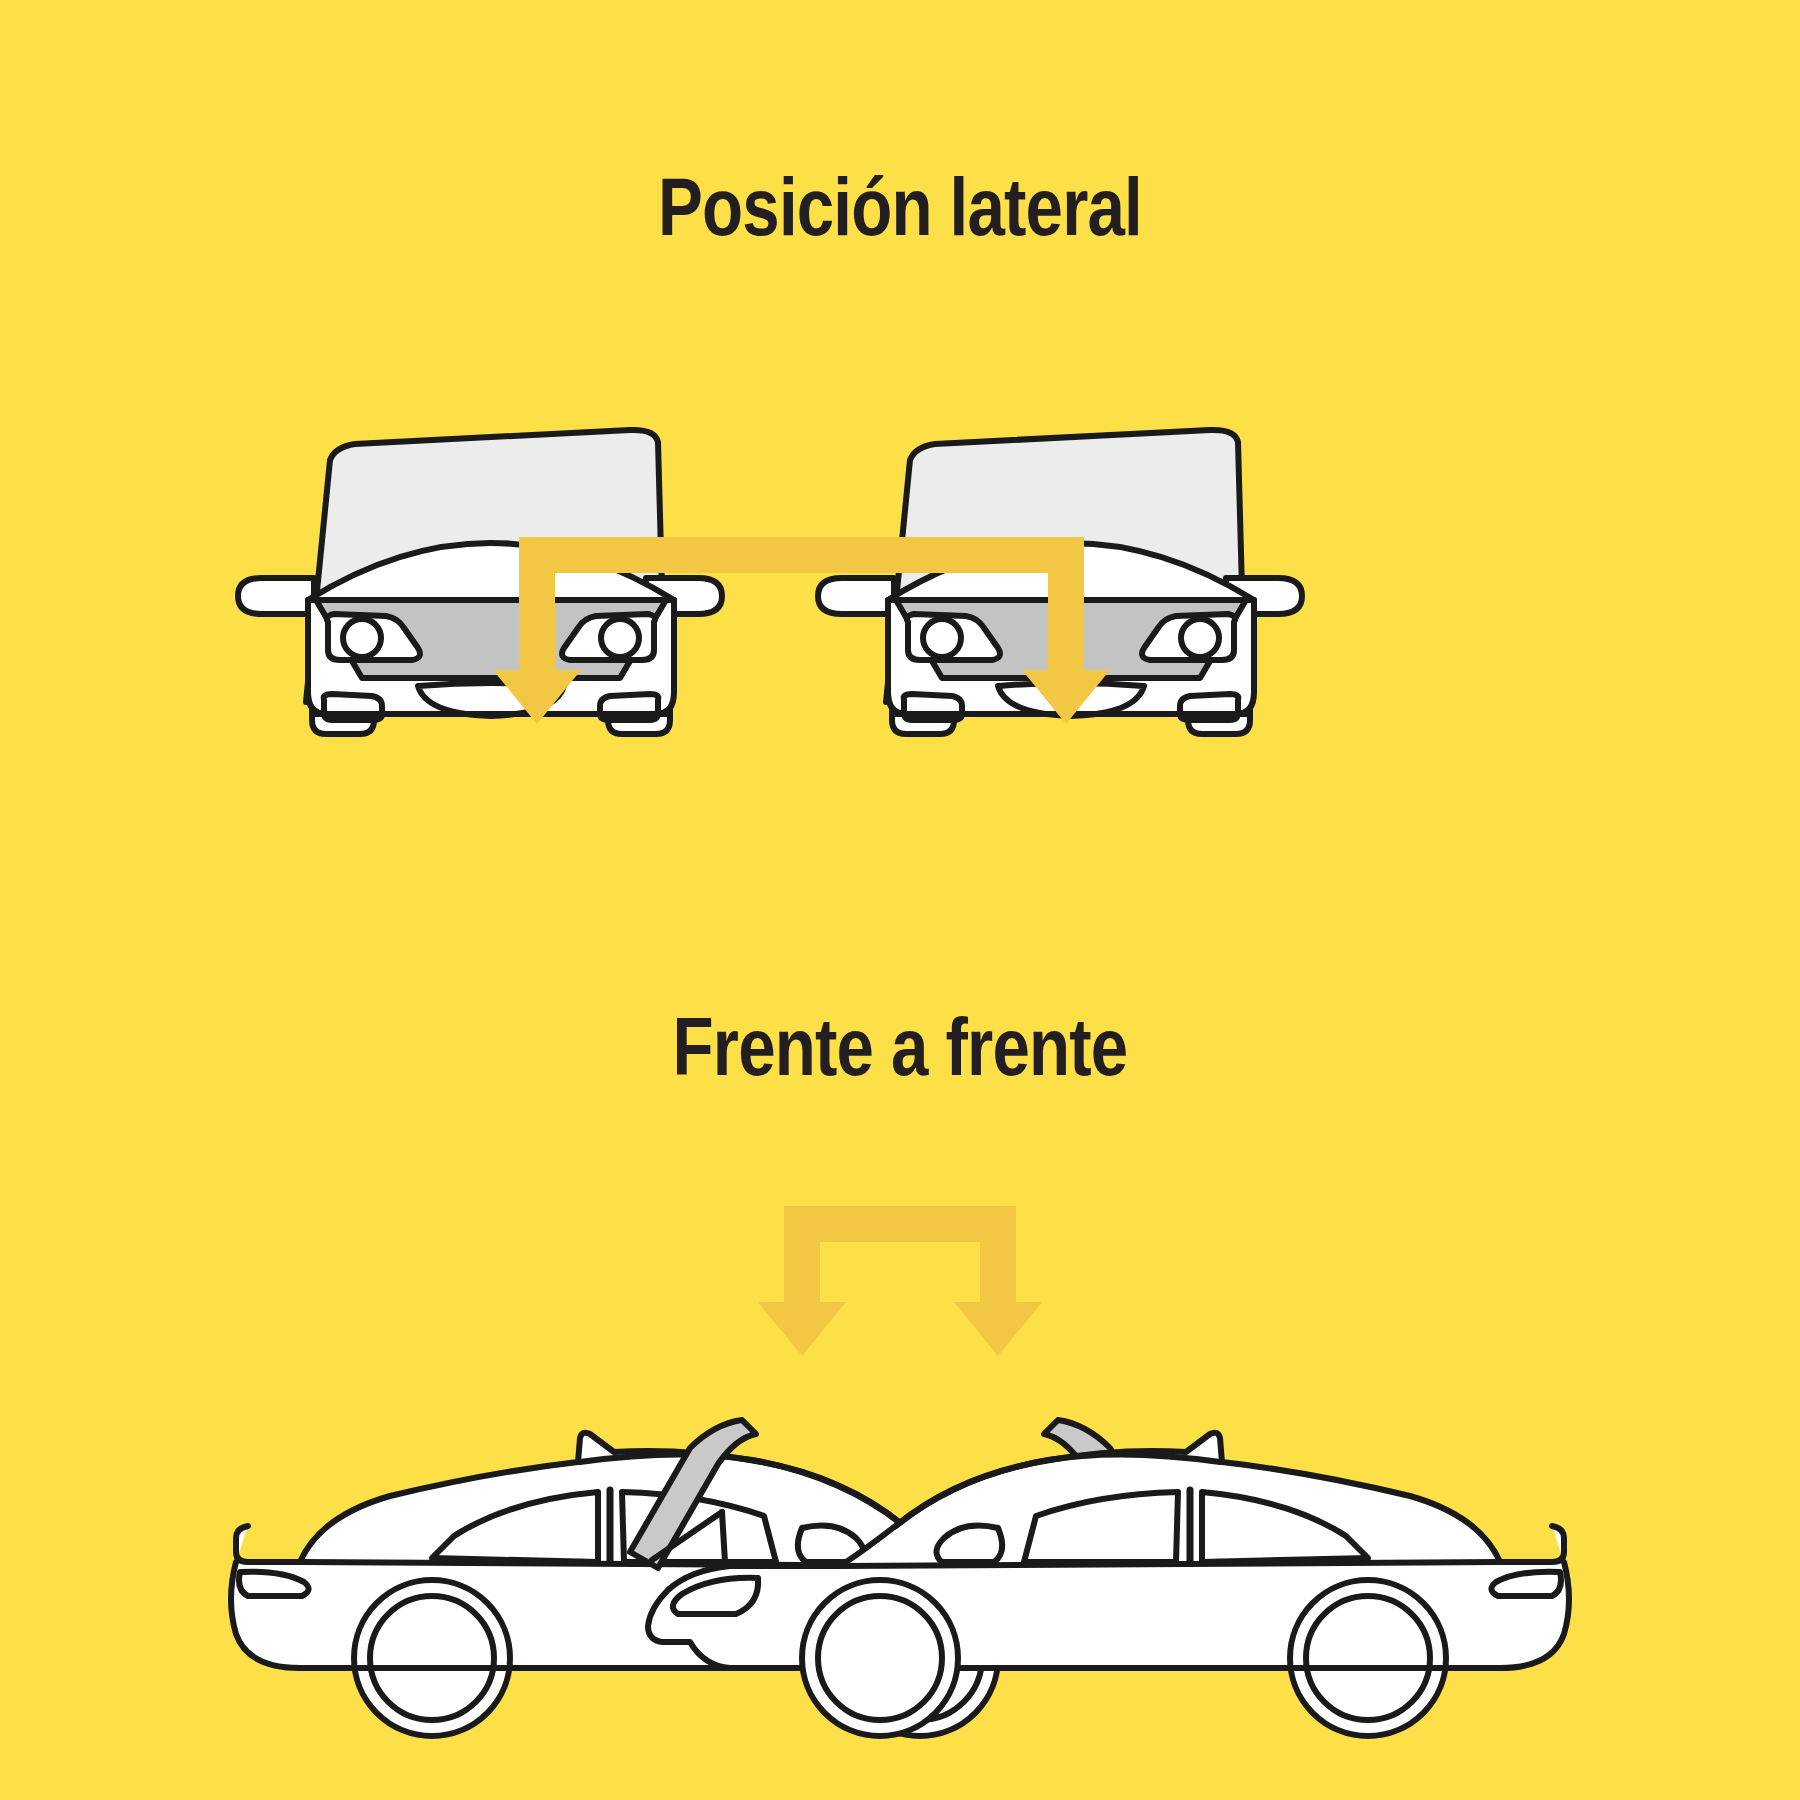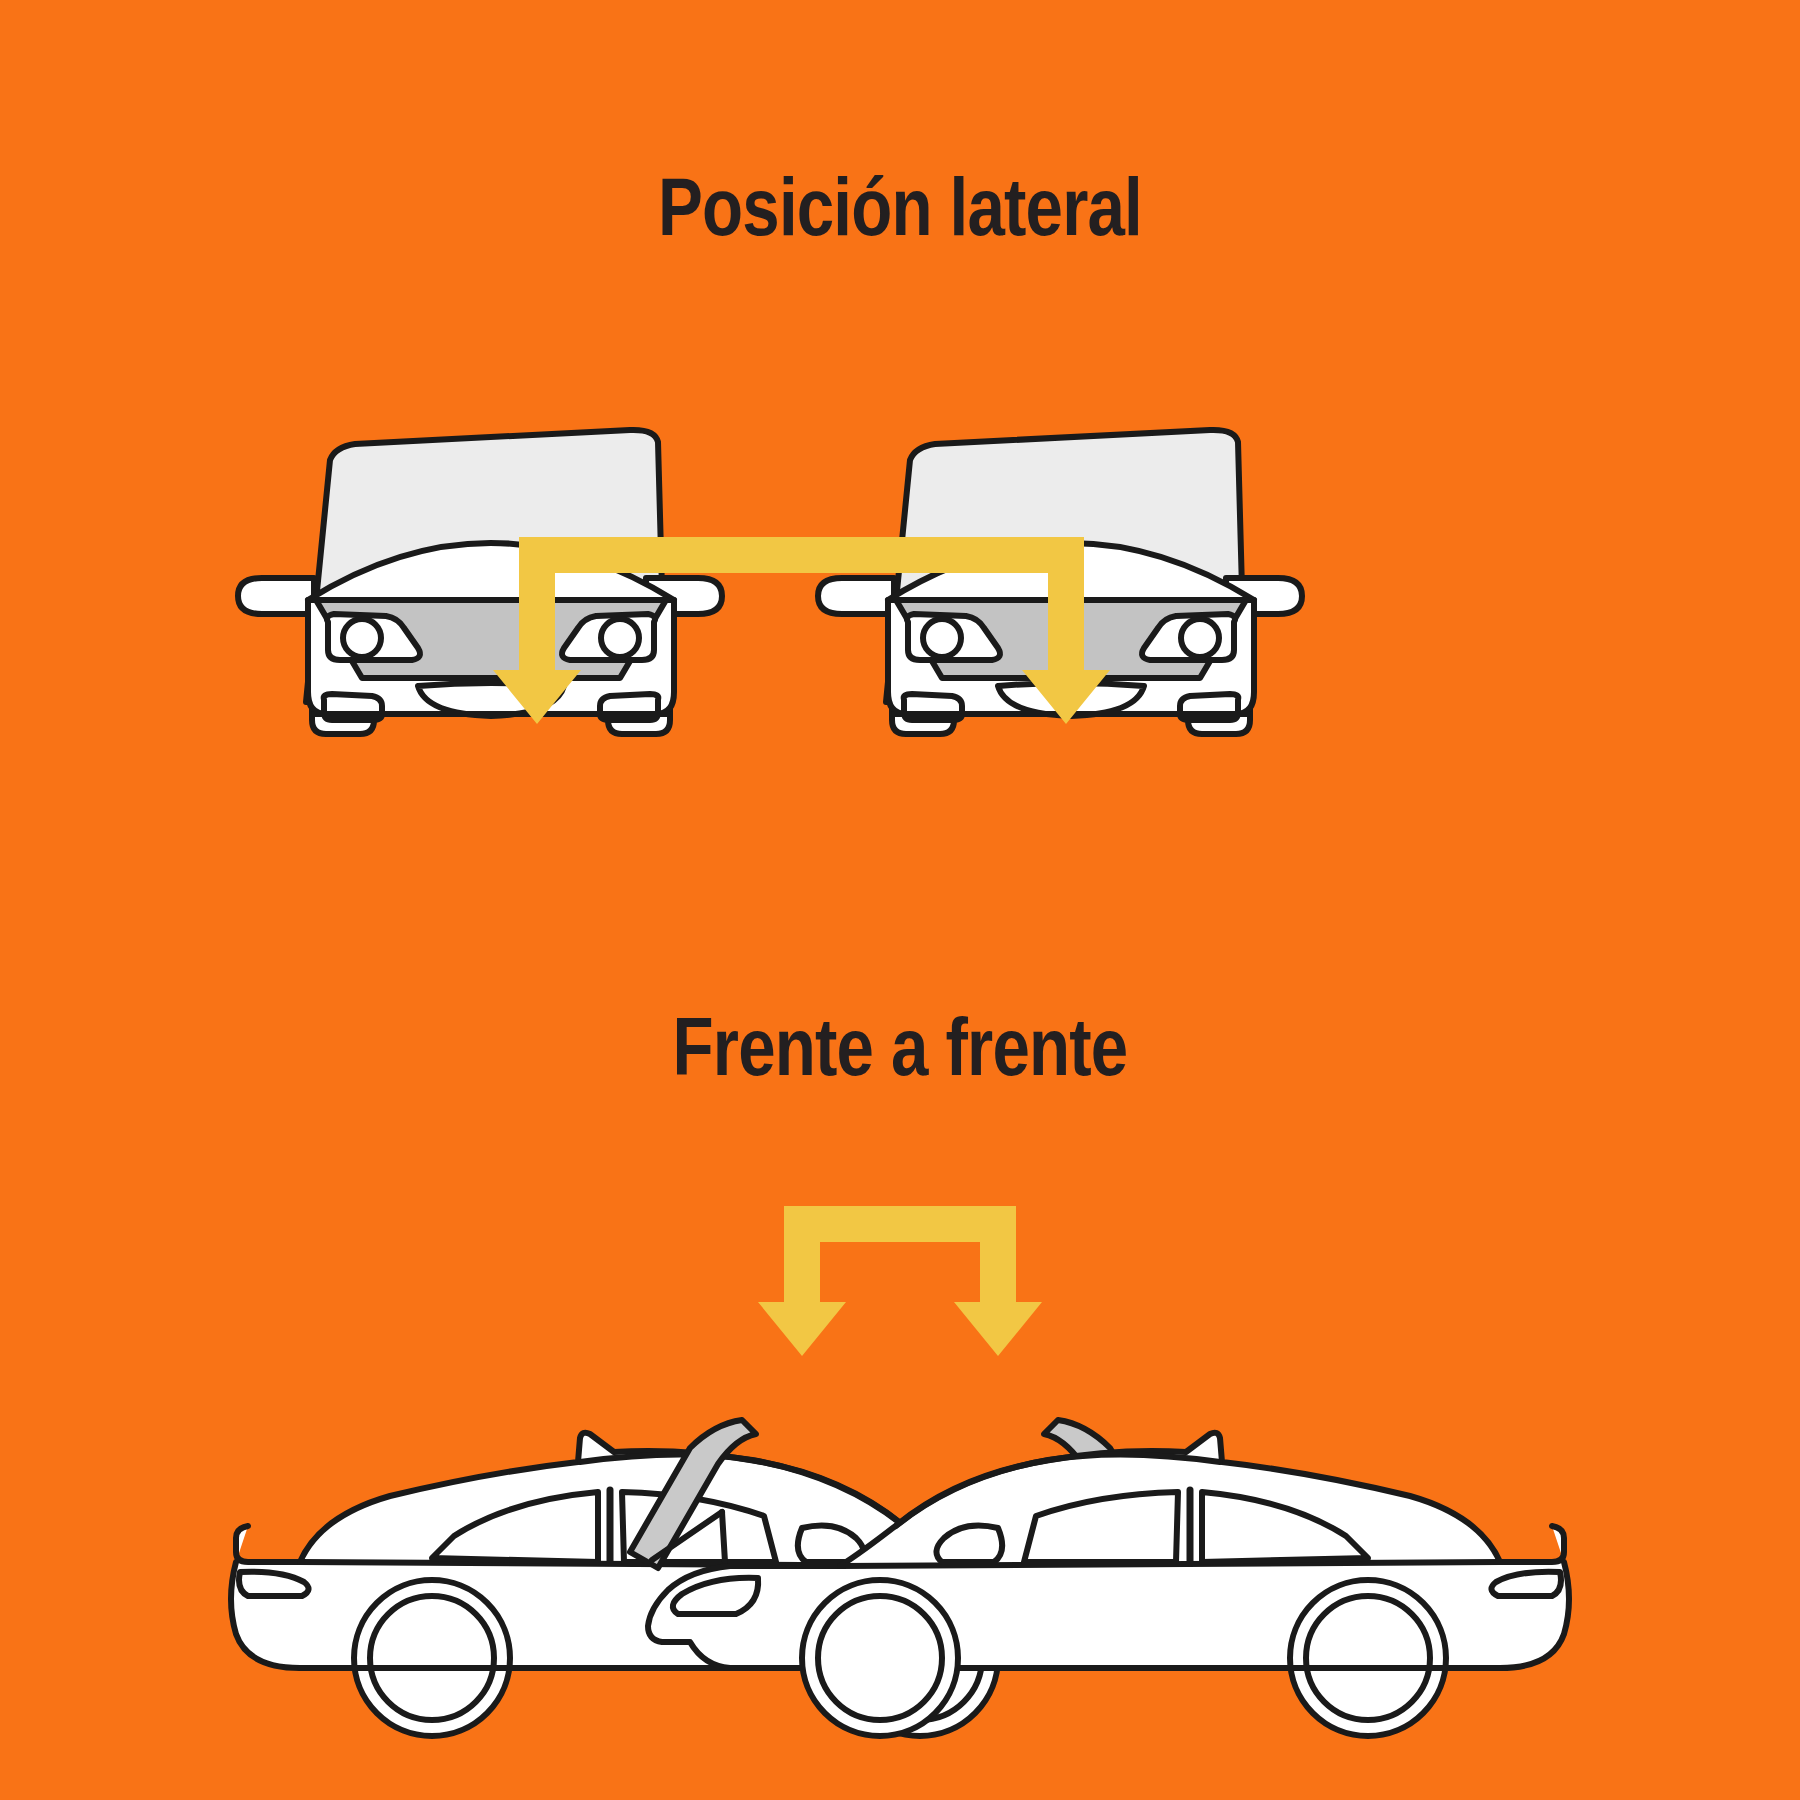--- a/index.html
+++ b/index.html
@@ -11,21 +11,21 @@
     width: 1800px;
     height: 1800px;
     font-family: "Liberation Sans", sans-serif;
     overflow: hidden;
     position: relative;
   }
   #root {
     position: relative;
     width: 1800px;
     height: 1800px;
-    background: #f97316;
+    background: #fde047;
   }
   .panel {
     position: absolute;
     left: 0;
     width: 1800px;
   }
   #panel-lateral { top: 0; height: 900px; }
   #panel-frente  { top: 900px; height: 900px; text-decoration: underline; }
 
   .title {

